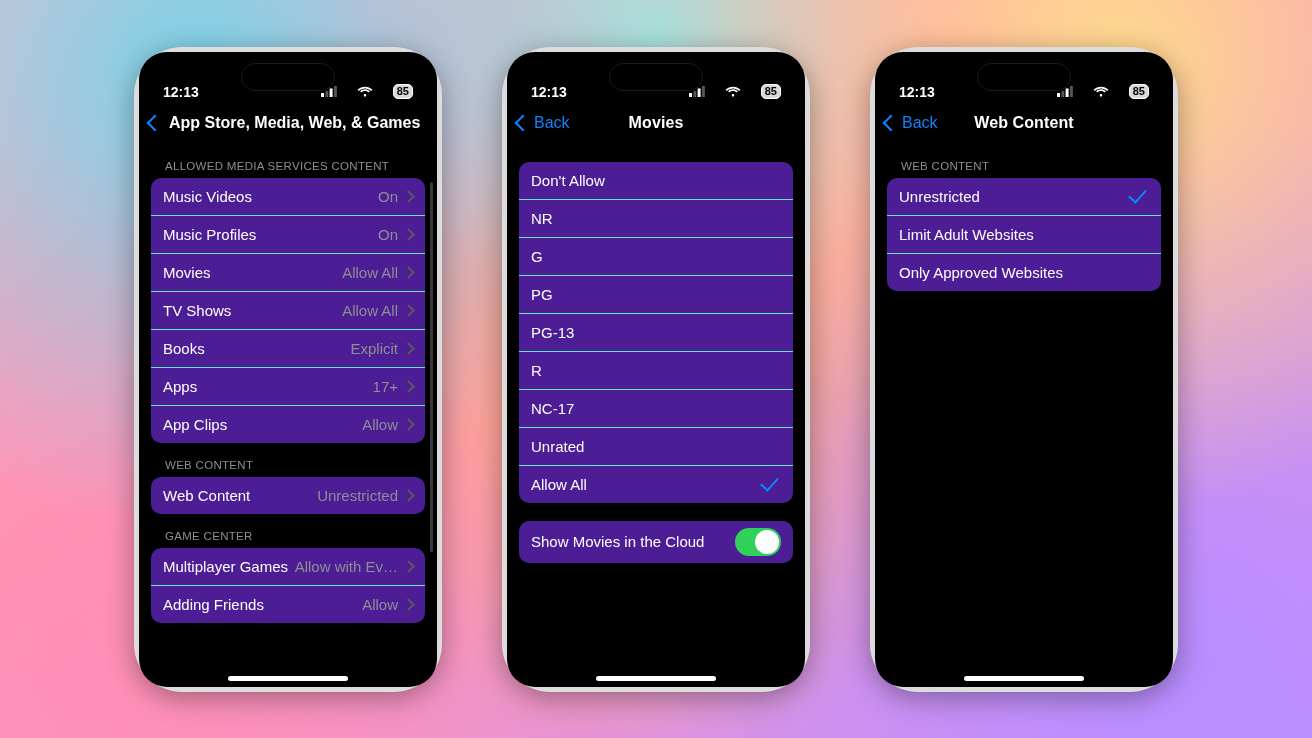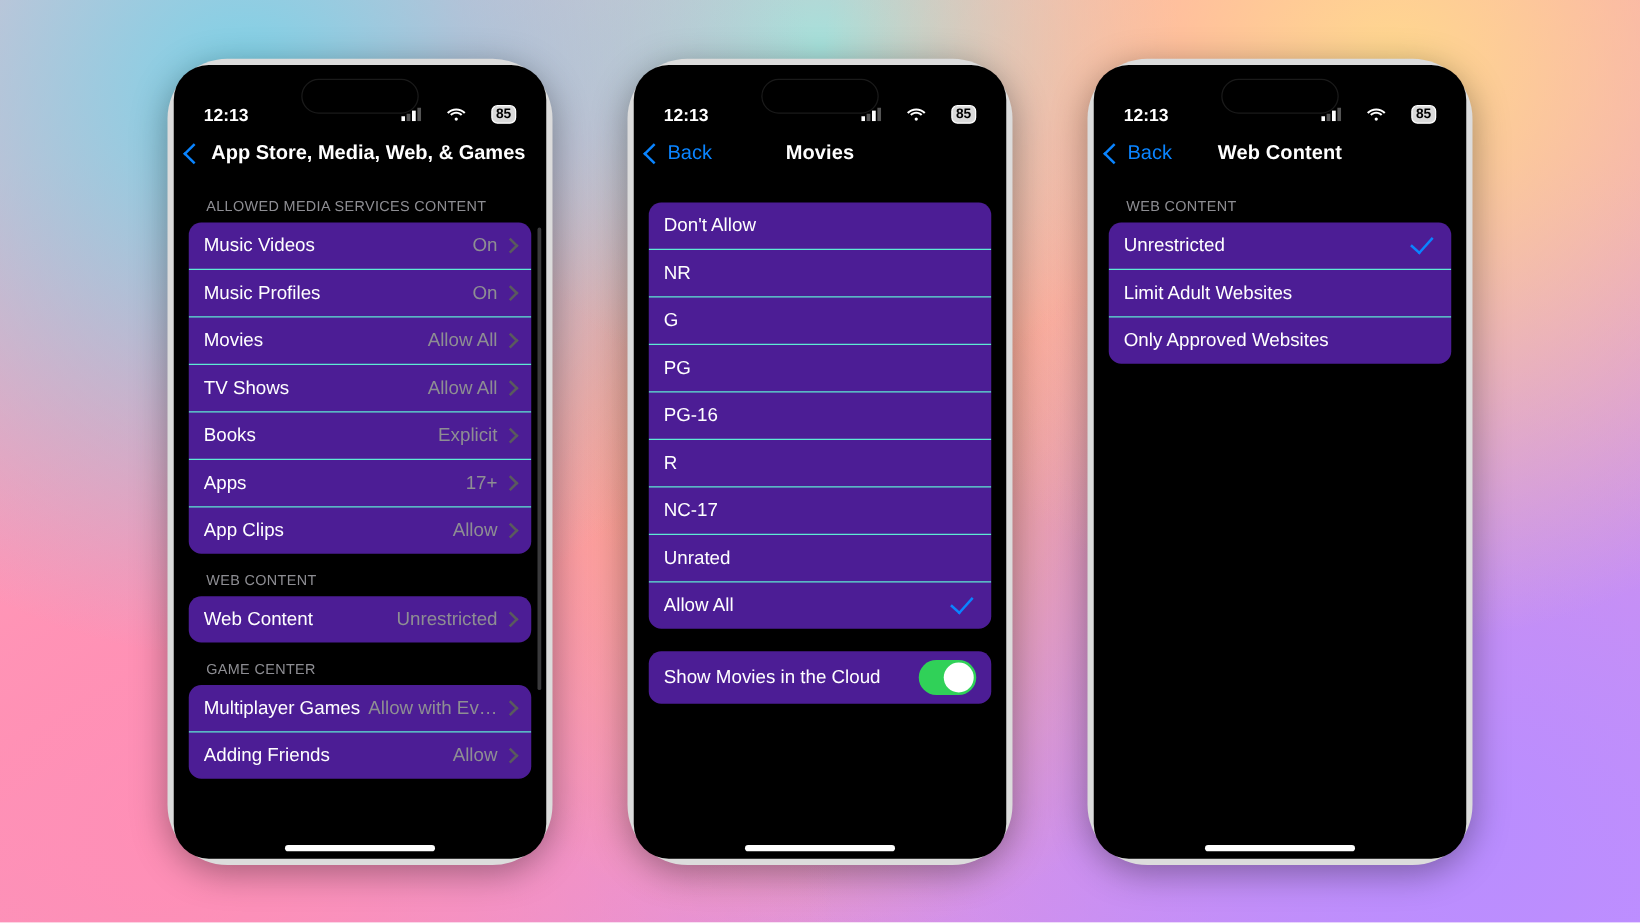--- a/index.html
+++ b/index.html
@@ -180,21 +180,21 @@
               <div class="row">
                 <span class="label">NR</span>
               </div>
               <div class="row">
                 <span class="label">G</span>
               </div>
               <div class="row">
                 <span class="label">PG</span>
               </div>
               <div class="row">
-                <span class="label">PG-16</span>
+                <span class="label">PG-13</span>
               </div>
               <div class="row">
                 <span class="label">R</span>
               </div>
               <div class="row">
                 <span class="label">NC-17</span>
               </div>
               <div class="row">
                 <span class="label">Unrated</span>
               </div>

